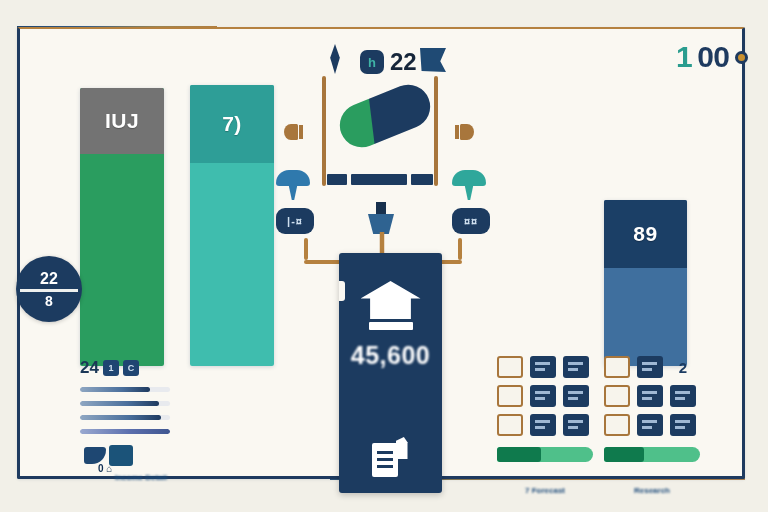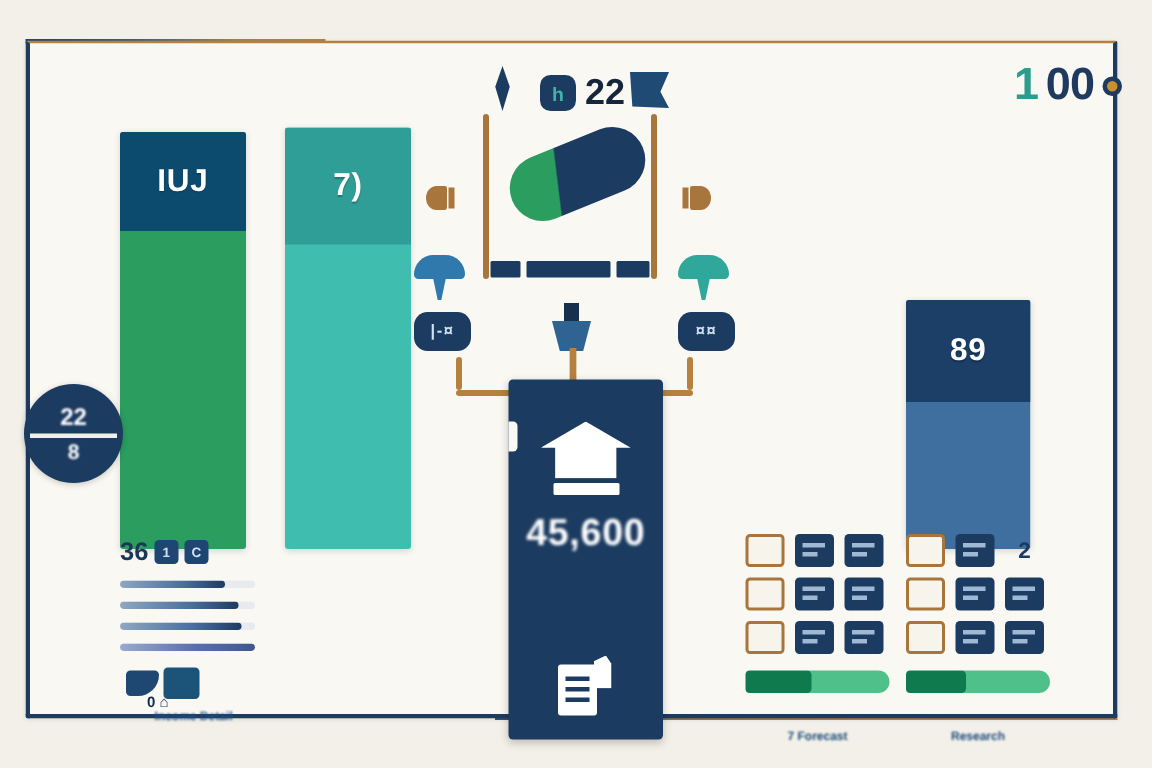--- a/index.html
+++ b/index.html
@@ -333,21 +333,21 @@
   }
   .stat-foot .shape-b {
     position: absolute; left: 29px; top: -2px; width: 24px; height: 21px;
     background: #1b5379; border-radius: 3px;
   }
   .stat-foot .mini {
     position: absolute; left: 18px; top: 16px;
     color: #0f2d52; font-size: 10px; font-weight: bold; filter: blur(0.5px);
   }
   .stat-foot .cap-label {
-    position: absolute; left: 4px; top: 26px; width: 90px; text-align: center;
+    position: absolute; left: 16px; top: 26px; width: 90px; text-align: center;
     color: #1e5080; font-size: 8px; font-weight: bold; filter: blur(0.8px);
   }
 
   
   .icon-group { position: absolute; width: 98px; }
   #icon-group-1 { left: 497px; top: 356px; }
   #icon-group-2 { left: 604px; top: 356px; }
 
   .icon-grid { display: grid; grid-template-columns: repeat(3, 26px); gap: 7px; }
   .gi { width: 26px; height: 22px; border-radius: 3px; position: relative; }
@@ -391,21 +391,21 @@
 
 <div id="canvas">
 
   <div id="frame-top-accent"></div>
   <div id="frame-bottom-accent"></div>
 
   <div id="frame"></div>
 
   <div class="bar" id="bar-1">
     <div class="bar-body" style="background:#2a9d5f"></div>
-    <div class="bar-cap" style="height:66px;background:#0c4a6e">
+    <div class="bar-cap" style="height:66px;background:#737373">
       <span class="bar-value">IUJ</span>
     </div>
   </div>
 
   <div class="bar" id="bar-2">
     <div class="bar-body" style="background:#3fbdae"></div>
     <div class="bar-cap" style="height:78px;background:#2e9e97">
       <span class="bar-value">7)</span>
     </div>
   </div>
@@ -497,21 +497,21 @@
       <span class="sheet">
         <i></i>
         <i></i>
         <i></i>
       </span>
     </div>
   </div>
 
   <div class="stat-group" id="stat-group-1">
     <div class="stat-head">
-      <span class="sv">36</span>
+      <span class="sv">24</span>
       <span class="sq">1</span>
       <span class="sq">C</span>
     </div>
     <div class="track">
         <i style="width:78%"></i>
       </div>
     <div class="track">
         <i style="width:88%"></i>
       </div>
     <div class="track">

